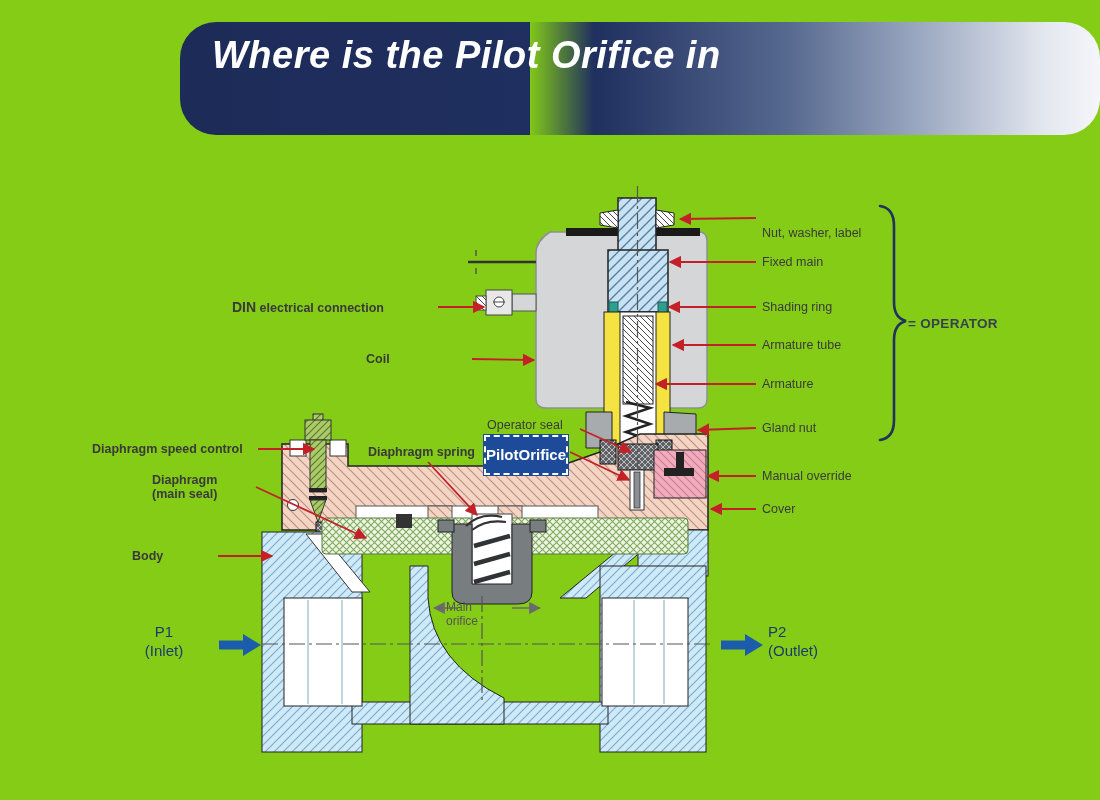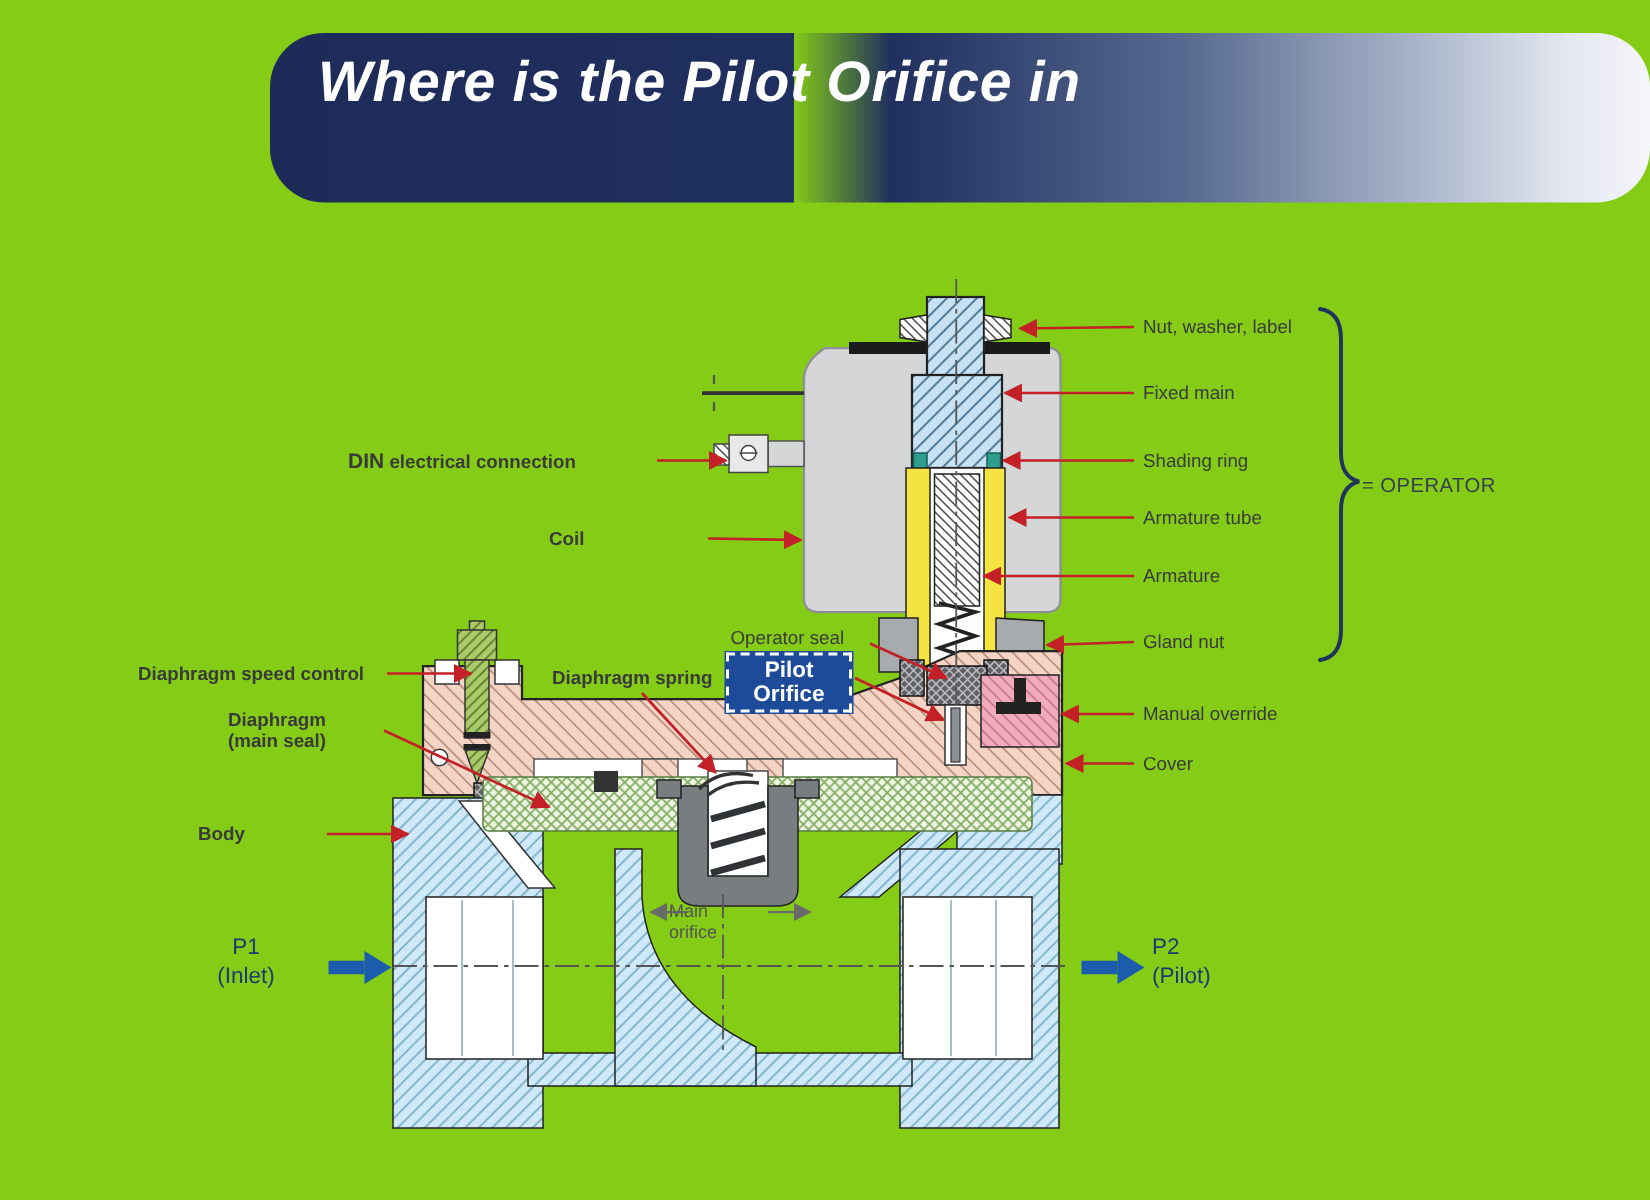--- a/index.html
+++ b/index.html
@@ -10,25 +10,25 @@
           border-radius:36px;
           background:linear-gradient(90deg,#1d2b58 0%,#1f2f5f 38%,#33457307 0%,#1f2f5f 45%,
                      #56698f 66%,#a3afc6 82%,#e3e7ef 94%,#f5f6fa 100%);
           color:#fff;padding:10px 0 0 32px;box-sizing:border-box;}
   .banner .t{font-size:38px;font-weight:bold;font-style:italic;line-height:1.22;
              letter-spacing:.5px;white-space:nowrap;}
   
   .lbl{position:absolute;font-size:12.5px;color:#3a3a3a;white-space:nowrap;line-height:1.15;}
   .lbl.r{font-weight:bold;}
   .navy{color:#1d3a70;font-weight:normal;font-size:15px;line-height:1.25;}
-  .op{color:#37404f;font-weight:normal;font-size:13.5px;letter-spacing:.3px;}
+  .op{color:#37404f;font-weight:bold;font-size:13.5px;letter-spacing:.3px;}
   .gray{color:#555;font-size:12px;line-height:1.2;}
   .pilot-box{position:absolute;left:484px;top:435px;width:84px;height:40px;
              background:#1e4b99;border:2px dashed #ffffff;box-shadow:0 0 0 1px #1e4b99;
-             box-sizing:border-box;display:flex;flex-direction:column;align-items:center;
+             box-sizing:border-box;display:flex;flex-direction:row;align-items:center;
              justify-content:center;color:#fff;font-weight:bold;font-size:15px;line-height:1.05;}
   svg{position:absolute;left:0;top:0;}
 </style>
 </head>
 <body>
 
 <div class="stage">
 
   <div class="banner">
     <div class="t">Where is the Pilot Orifice in</div>
@@ -206,21 +206,21 @@
       <polygon points="243,634 261,645 243,656" fill="#1b5cad"></polygon>
     </g>
     <g>
       <line x1="721" y1="645" x2="745" y2="645" stroke="#1b5cad" stroke-width="9"></line>
       <polygon points="745,634 763,645 745,656" fill="#1b5cad"></polygon>
     </g>
 
     <path d="M880,206 Q894,208 894,226 L894,302 Q894,318 906,321 Q894,324 894,340 L894,420 Q894,438 880,440" fill="none" stroke="#20335c" stroke-width="2.6" stroke-linecap="round"></path>
   </svg>
 
-  <div class="lbl" style="left:762px;top:211px">Nut, washer, label</div>
+  <div class="lbl" style="left:762px;top:226px">Nut, washer, label</div>
   <div class="lbl" style="left:762px;top:255px">Fixed main</div>
   <div class="lbl" style="left:762px;top:300px">Shading ring</div>
   <div class="lbl" style="left:762px;top:338px">Armature tube</div>
   <div class="lbl" style="left:762px;top:377px">Armature</div>
   <div class="lbl" style="left:762px;top:421px">Gland nut</div>
   <div class="lbl" style="left:762px;top:469px">Manual override</div>
   <div class="lbl" style="left:762px;top:502px">Cover</div>
 
   <div class="lbl r" style="left:232px;top:299px;width:200px">
     <span style="font-size:14px">DIN</span>
@@ -248,16 +248,16 @@
   </div>
 
   <div class="lbl op" style="left:908px;top:316px">= OPERATOR</div>
 
   <div class="navy" style="position:absolute;left:118px;top:623px;width:92px;text-align:center">
     <div>P1</div>
     <div>(Inlet)</div>
   </div>
   <div class="navy" style="position:absolute;left:768px;top:623px;width:100px">
     <div>P2</div>
-    <div>(Pilot)</div>
+    <div>(Outlet)</div>
   </div>
 
 </div>
 
 </body></html>

